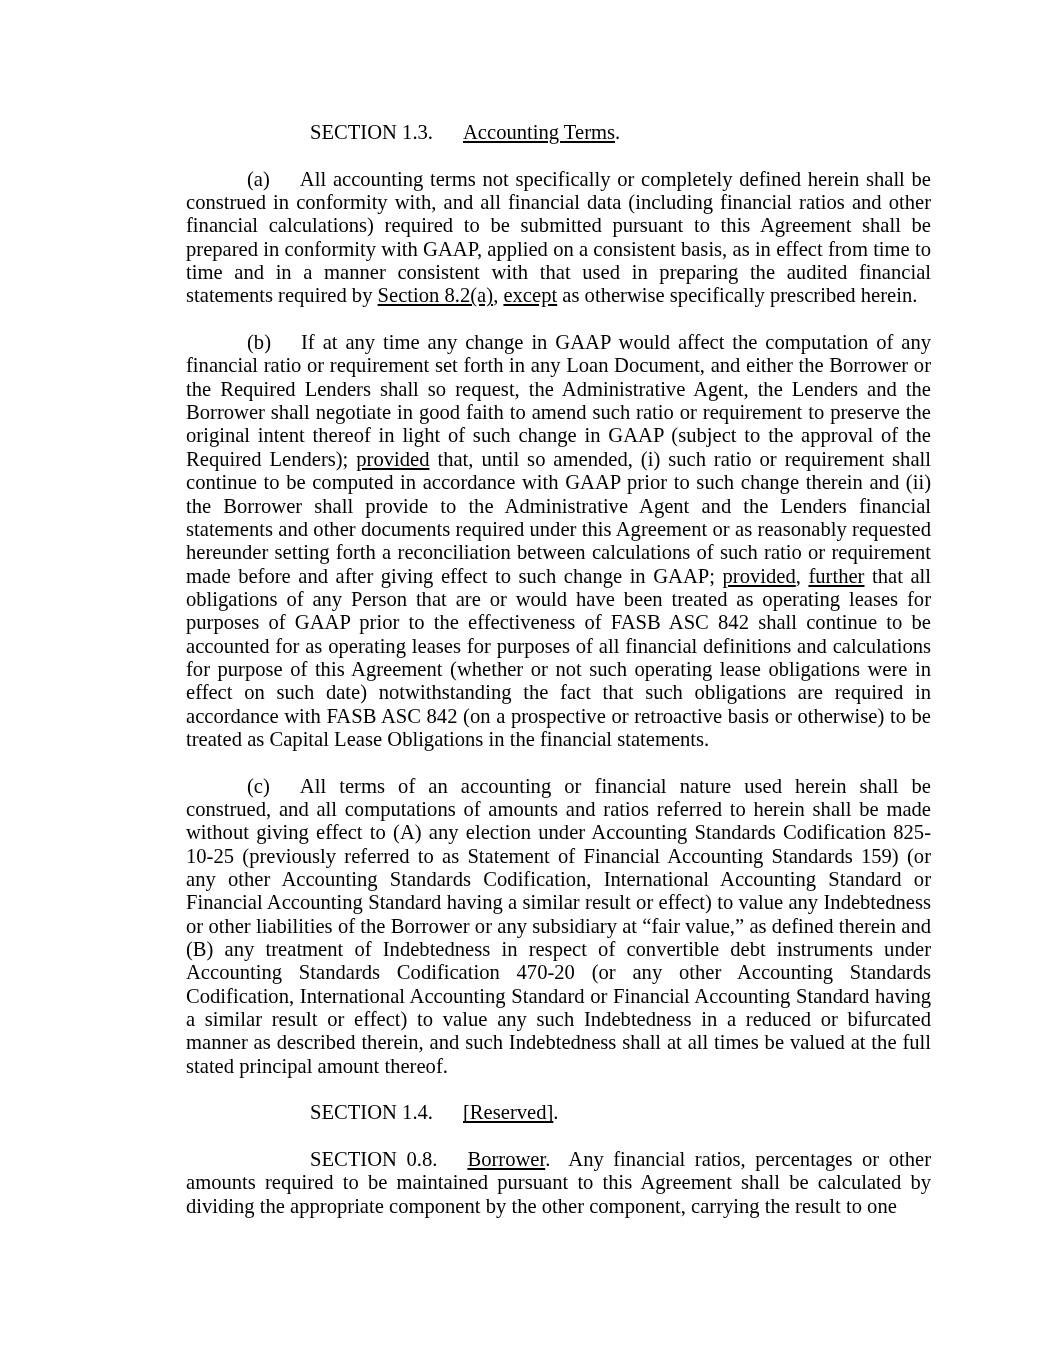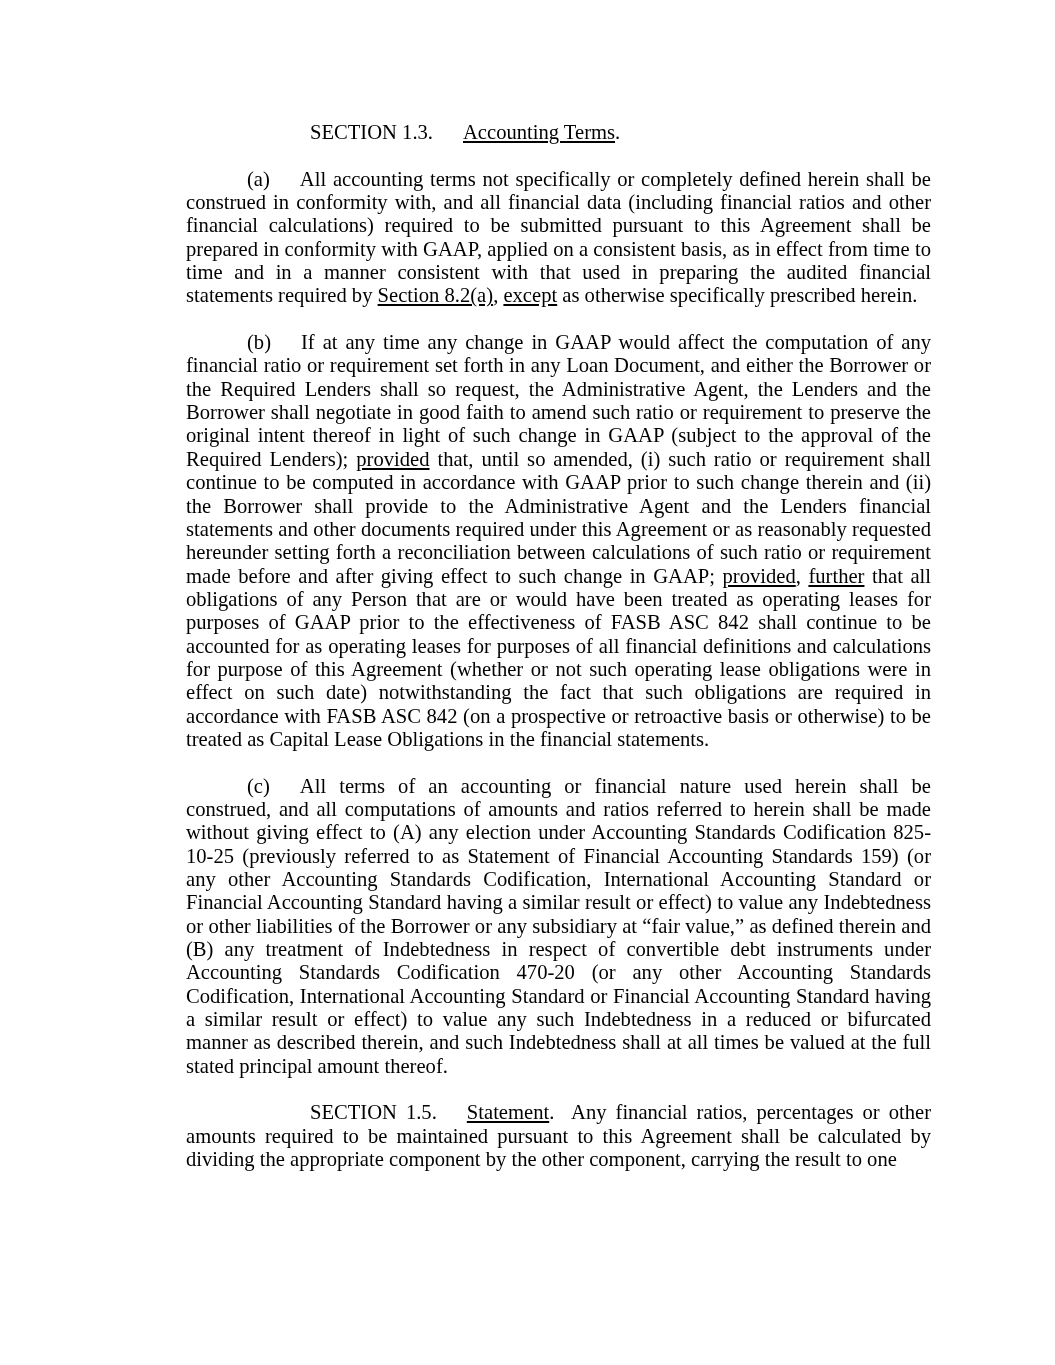--- a/index.html
+++ b/index.html
@@ -50,15 +50,16 @@
 </style>
 </head>
 <body>
 
 <div class="page">
   <div class="doc">
       <p class="para heading"><span>SECTION 1.3.</span><span class="tab"></span><span class="u">Accounting Terms</span><span>.</span></p>
       <p class="para body"><span>(a)</span><span class="tab"></span><span>All accounting terms not specifically or completely defined herein shall be construed in conformity with, and all financial data (including financial ratios and other financial calculations) required to be submitted pursuant to this Agreement shall be prepared in conformity with GAAP, applied on a consistent basis, as in effect from time to time and in a manner consistent with that used in preparing the audited financial statements required by </span><span class="u">Section 8.2(a)</span><span>, </span><span class="u">except</span><span> as otherwise specifically prescribed herein.</span></p>
       <p class="para body"><span>(b)</span><span class="tab"></span><span>If at any time any change in GAAP would affect the computation of any financial ratio or requirement set forth in any Loan Document, and either the Borrower or the Required Lenders shall so request, the Administrative Agent, the Lenders and the Borrower shall negotiate in good faith to amend such ratio or requirement to preserve the original intent thereof in light of such change in GAAP (subject to the approval of the Required Lenders); </span><span class="u">provided</span><span> that, until so amended, (i) such ratio or requirement shall continue to be computed in accordance with GAAP prior to such change therein and (ii) the Borrower shall provide to the Administrative Agent and the Lenders financial statements and other documents required under this Agreement or as reasonably requested hereunder setting forth a reconciliation between calculations of such ratio or requirement made before and after giving effect to such change in GAAP; </span><span class="u">provided</span><span>, </span><span class="u">further</span><span> that all obligations of any Person that are or would have been treated as operating leases for purposes of GAAP prior to the effectiveness of FASB ASC 842 shall continue to be accounted for as operating leases for purposes of all financial definitions and calculations for purpose of this Agreement (whether or not such operating lease obligations were in effect on such date) notwithstanding the fact that such obligations are required in accordance with FASB ASC 842 (on a prospective or retroactive basis or otherwise) to be treated as Capital Lease Obligations in the financial statements.</span></p>
       <p class="para body"><span>(c)</span><span class="tab"></span><span>All terms of an accounting or financial nature used herein shall be construed, and all computations of amounts and ratios referred to herein shall be made without giving effect to (A) any election under Accounting Standards Codification 825-10-25 (previously referred to as Statement of Financial Accounting Standards 159) (or any other Accounting Standards Codification, International Accounting Standard or Financial Accounting Standard having a similar result or effect) to value any Indebtedness or other liabilities of the Borrower or any subsidiary at “fair value,” as defined therein and (B) any treatment of Indebtedness in respect of convertible debt instruments under Accounting Standards Codification 470-20 (or any other Accounting Standards Codification, International Accounting Standard or Financial Accounting Standard having a similar result or effect) to value any such Indebtedness in a reduced or bifurcated manner as described therein, and such Indebtedness shall at all times be valued at the full stated principal amount thereof.</span></p>
-      <p class="para body-heading"><span>SECTION 1.5.</span><span class="tab"></span><span class="u">Statement</span><span>.&nbsp; Any financial ratios, percentages or other amounts required to be maintained pursuant to this Agreement shall be calculated by dividing the appropriate component by the other component, carrying the result to one</span></p>
+      <p class="para heading"><span>SECTION 1.4.</span><span class="tab"></span><span class="u">[Reserved]</span><span>.</span></p>
+      <p class="para body-heading"><span>SECTION 0.8.</span><span class="tab"></span><span class="u">Borrower</span><span>.&nbsp; Any financial ratios, percentages or other amounts required to be maintained pursuant to this Agreement shall be calculated by dividing the appropriate component by the other component, carrying the result to one</span></p>
     </div>
 </div>
 
 </body></html>

